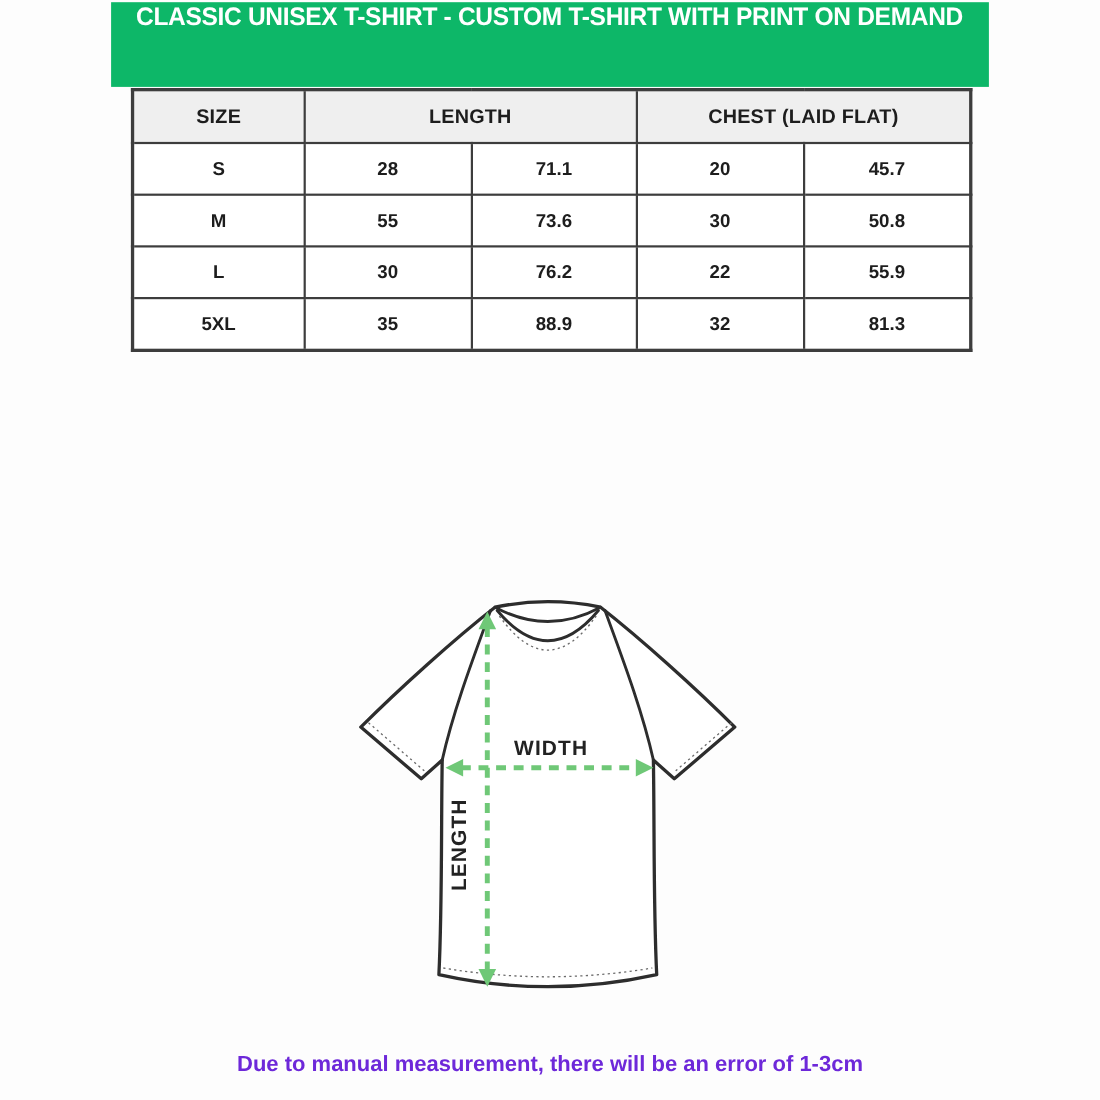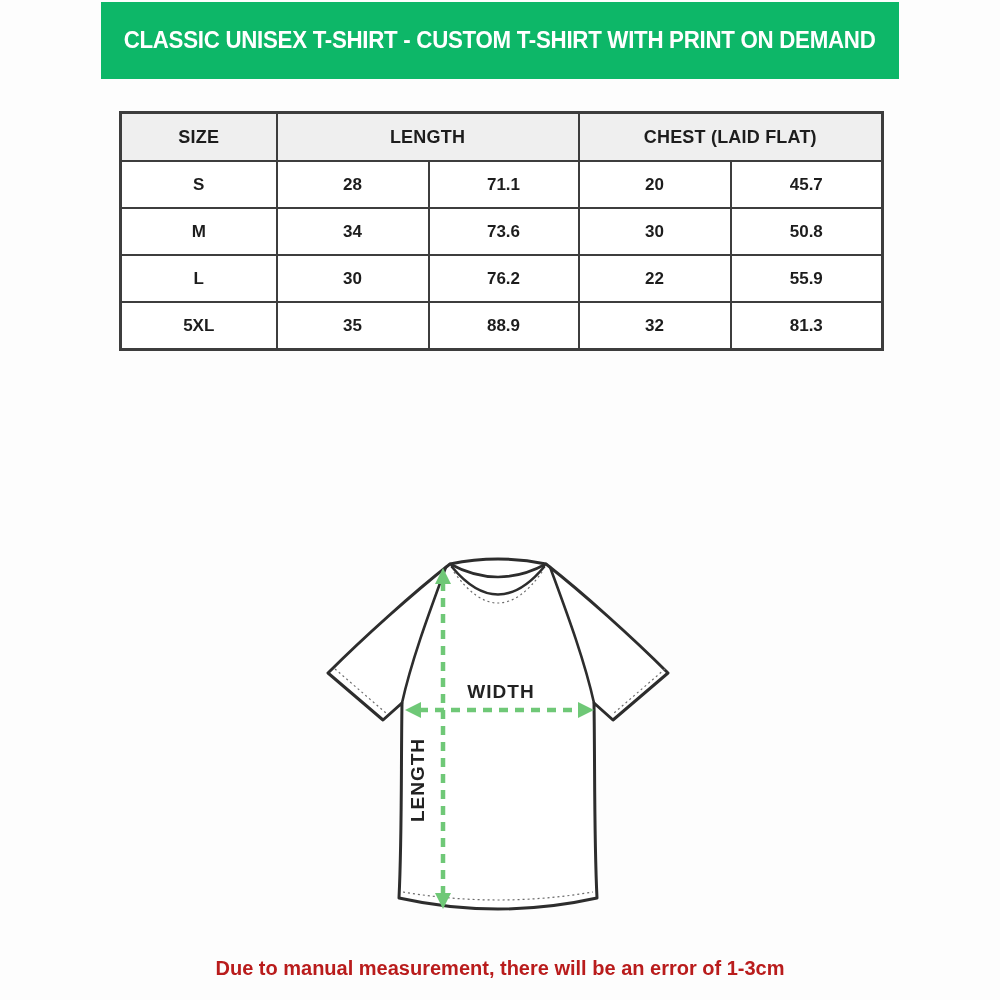--- a/index.html
+++ b/index.html
@@ -3,56 +3,56 @@
 <meta charset="utf-8">
 <style>
   html,body{margin:0;padding:0;}
   body{
     width:1000px;height:1000px;position:relative;background:#fdfdfd;
     font-family:"Liberation Sans", sans-serif;color:#1d1d1d;overflow:hidden;
   }
   
   .banner{
     position:absolute;left:101px;top:2px;width:798px;height:77px;
-    background:#0db768;display:flex;align-items:center;justify-content:center;
+    background:#0db768;display:flex;align-items:flex-start;justify-content:center;
   }
   .banner-title{
     color:#ffffff;font-weight:bold;font-size:23px;letter-spacing:-0.3px;
     transform:scaleX(0.97);white-space:nowrap;
   }
   
   table.size-chart{
-    position:absolute;left:119px;top:111px;width:762px;
+    position:absolute;left:119px;top:80px;width:762px;
     border-collapse:collapse;table-layout:fixed;
     border:3px solid #3d3d3d;
   }
   table.size-chart th, table.size-chart td{
     border:2px solid #3d3d3d;text-align:center;vertical-align:middle;
     font-weight:bold;padding:0;
   }
   table.size-chart th{height:46px;font-size:18px;background:#efefef;letter-spacing:0.2px;}
   table.size-chart td{height:45px;font-size:17px;background:#ffffff;}
   td.gray{background:#efefef;}
   
-  .diagram{position:absolute;left:313px;top:548px;width:374px;height:376px;}
+  .diagram{position:absolute;left:313px;top:536px;width:374px;height:376px;}
   .diagram svg{display:block;width:100%;height:100%;}
   .outline{fill:#ffffff;stroke:#2d2d2d;stroke-width:3;stroke-linejoin:round;}
   .innerline{fill:none;stroke:#2d2d2d;stroke-width:2.6;stroke-linecap:round;}
   .stitch{fill:none;stroke:#6b6b6b;stroke-width:1.2;stroke-dasharray:2 3;}
   .arrow-dash{fill:none;stroke:#6fc877;stroke-width:4.5;stroke-dasharray:9 7;}
   .arrow-head{fill:#6fc877;stroke:none;}
   .dim-label{
     font-family:"Liberation Sans", sans-serif;font-weight:bold;font-size:19px;
     fill:#222222;letter-spacing:1px;
   }
   
   .note{
     position:absolute;left:0;top:952px;width:1000px;height:32px;
     display:flex;align-items:center;justify-content:center;
-    color:#b91c1c;font-weight:bold;font-size:20px;
+    color:#6d28d9;font-weight:bold;font-size:20px;
   }
 </style>
 </head>
 <body>
 
 <div class="banner">
   <div class="banner-title">CLASSIC UNISEX T-SHIRT - CUSTOM T-SHIRT WITH PRINT ON DEMAND</div>
 </div>
 
 <table class="size-chart">
@@ -71,21 +71,21 @@
   </tr>
   <tr>
     <td class="gray">S</td>
     <td>28</td>
     <td class="gray">71.1</td>
     <td>20</td>
     <td class="gray">45.7</td>
   </tr>
   <tr>
     <td class="gray">M</td>
-    <td>34</td>
+    <td>55</td>
     <td class="gray">73.6</td>
     <td>30</td>
     <td class="gray">50.8</td>
   </tr>
   <tr>
     <td class="gray">L</td>
     <td>30</td>
     <td class="gray">76.2</td>
     <td>22</td>
     <td class="gray">55.9</td>

